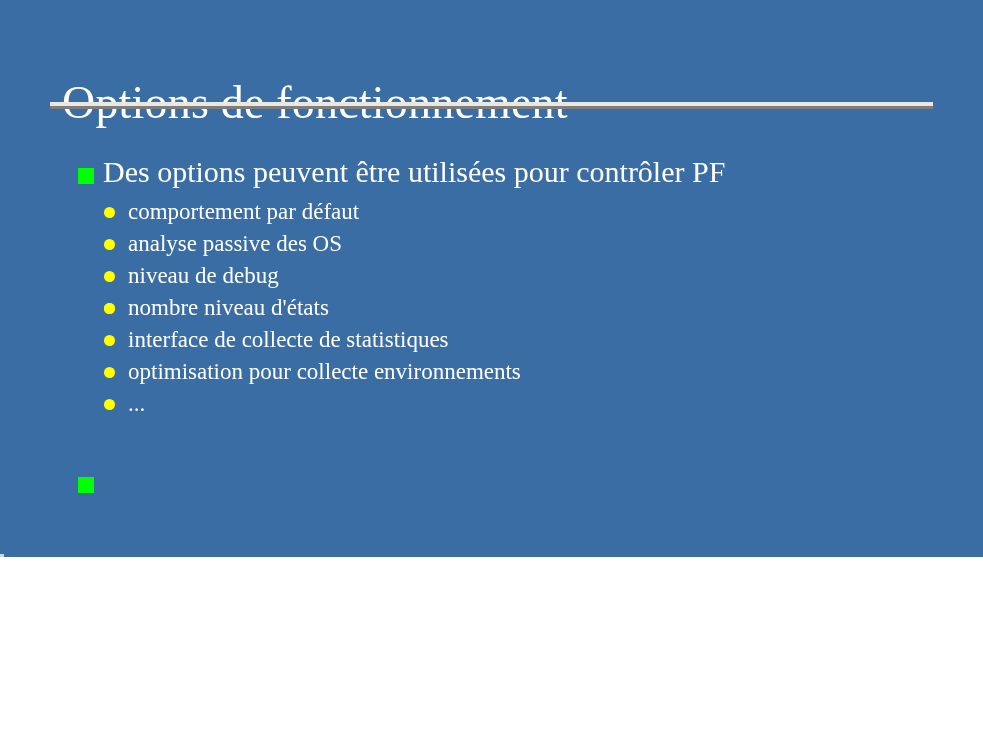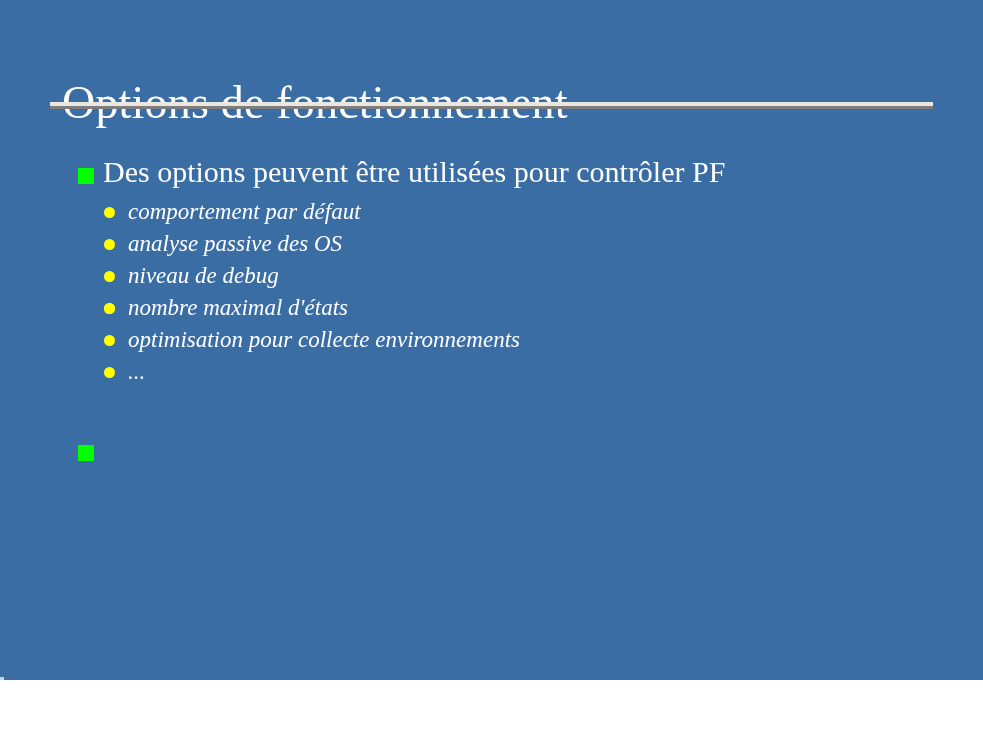--- a/index.html
+++ b/index.html
@@ -4,21 +4,21 @@
 <style>
   html, body {
     margin: 0;
     padding: 0;
     background: #ffffff;
   }
 
   .slide {
     position: relative;
     width: 983px;
-    height: 680px;
+    height: 557px;
     background: #3a6da4;
     overflow: hidden;
     font-family: "Liberation Serif", "DejaVu Serif", serif;
     color: #ffffff;
     -webkit-font-smoothing: antialiased;
   }
 
   
   .slide-title {
     position: absolute;
@@ -78,21 +78,20 @@
     left: 78px;
     top: 20px;
     width: 16px;
     height: 16px;
     background: #00ff00;
   }
 
   .lvl2-list {
     margin: 0;
     padding: 0;
-    font-style: italic;
   }
 
   .lvl2 {
     position: relative;
     padding-left: 128px;
     padding-right: 60px;
     font-size: 23px;
     line-height: 32px;
     margin: 0;
     white-space: nowrap;
@@ -156,23 +155,27 @@
         <span class="bullet-dot"></span>
         <span>niveau de debug</span>
       </div>
 
       <div class="lvl2">
         <span class="bullet-dot"></span>
       </div>
 
       <div class="lvl2">
         <span class="bullet-dot"></span>
-        <span>nombre maximal d'états</span>
+        <span>nombre niveau d'états</span>
       </div>
 
+      <div class="lvl2">
+        <span class="bullet-dot"></span>
+        <span>interface de collecte de statistiques</span>
+      </div>
 
       <div class="lvl2">
         <span class="bullet-dot"></span>
         <span>optimisation pour collecte environnements</span>
       </div>
 
       <div class="lvl2">
         <span class="bullet-dot"></span>
         <span>...</span>
       </div>

